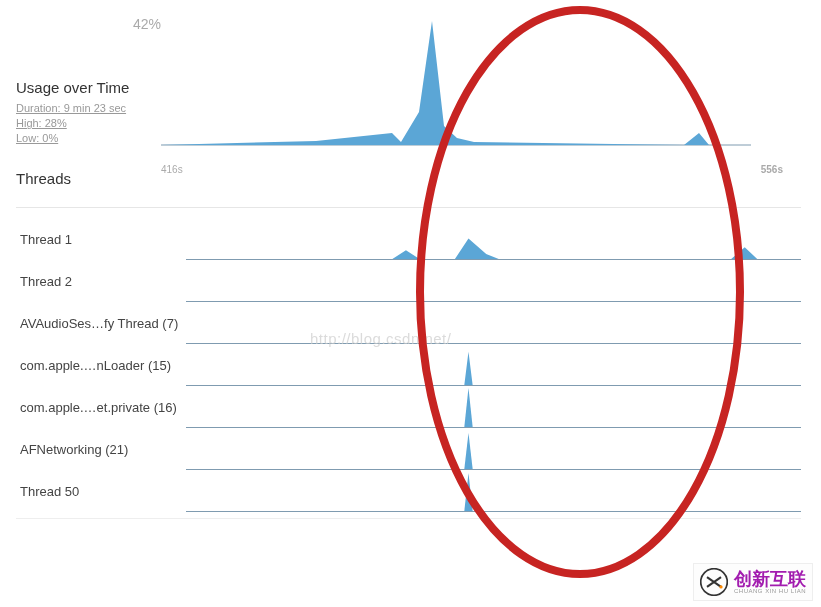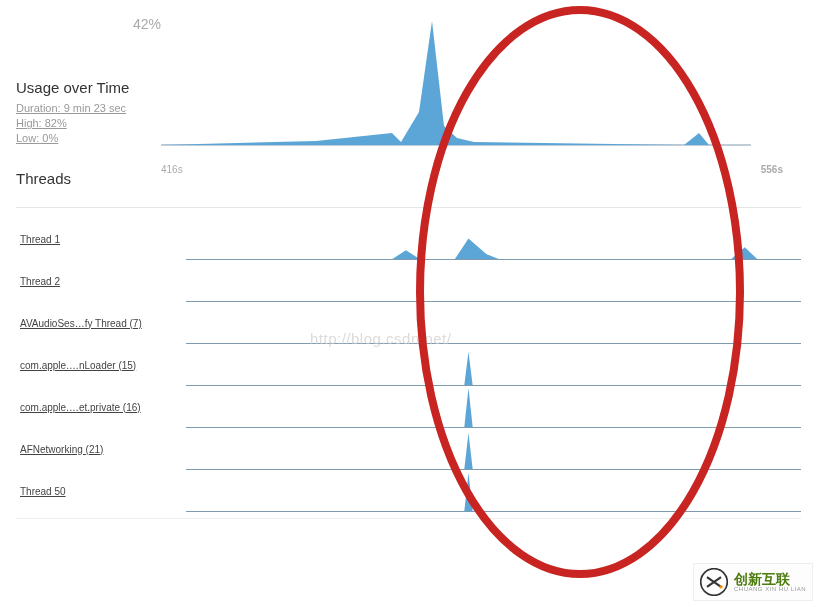--- a/index.html
+++ b/index.html
@@ -73,26 +73,25 @@
       border-bottom: 1px solid #e6e6e6;
     }
     .thread-row {
       display: flex;
       align-items: stretch;
       height: 42px;
     }
     .thread-label {
       width: 170px;
       flex-shrink: 0;
-      font-size: 10px;
+      font-size: 13px;
       color: #444;
       display: flex;
       align-items: center;
       padding-left: 4px;
-      text-decoration: underline;
     }
     .thread-chart {
       flex: 1;
       position: relative;
       border-bottom: 1px solid #7f9bb0;
     }
     .thread-chart svg {
       width: 100%;
       height: 100%;
       display: block;
@@ -140,40 +139,40 @@
     .logo-icon {
       width: 28px;
       height: 28px;
     }
     .logo-text {
       display: flex;
       flex-direction: column;
       line-height: 1;
     }
     .logo-cn {
-      font-size: 14px;
+      font-size: 18px;
       font-weight: 600;
-      color: #4d7c0f;
+      color: #a21caf;
     }
     .logo-en {
       font-size: 6px;
       color: #999;
       letter-spacing: 0.5px;
     }
   </style>
 </head>
 <body>
 
 <div class="container">
 
   <div class="top-section">
     <div class="sidebar">
       <div class="title">Usage over Time</div>
       <div class="stat-line">Duration: 9 min 23 sec</div>
-      <div class="stat-line">High: 82%</div>
+      <div class="stat-line">High: 28%</div>
       <div class="stat-line">Low: 0%</div>
     </div>
     <div class="chart-wrap">
       <span class="y-label">42%</span>
       <svg class="main-chart" viewBox="0 0 590 130" preserveAspectRatio="none">
         <line x1="0" y1="129" x2="590" y2="129" stroke="#7f9bb0" stroke-width="1"></line>
         <polygon fill="#5ba6d6" points="0,129 155,125 231,117 240,126 258,96 271,5 283,110 296,122 313,126 523,129 538,117 548,129 590,129"></polygon>
       </svg>
       <span class="x-left">416s</span>
       <span class="x-right">556s</span>

